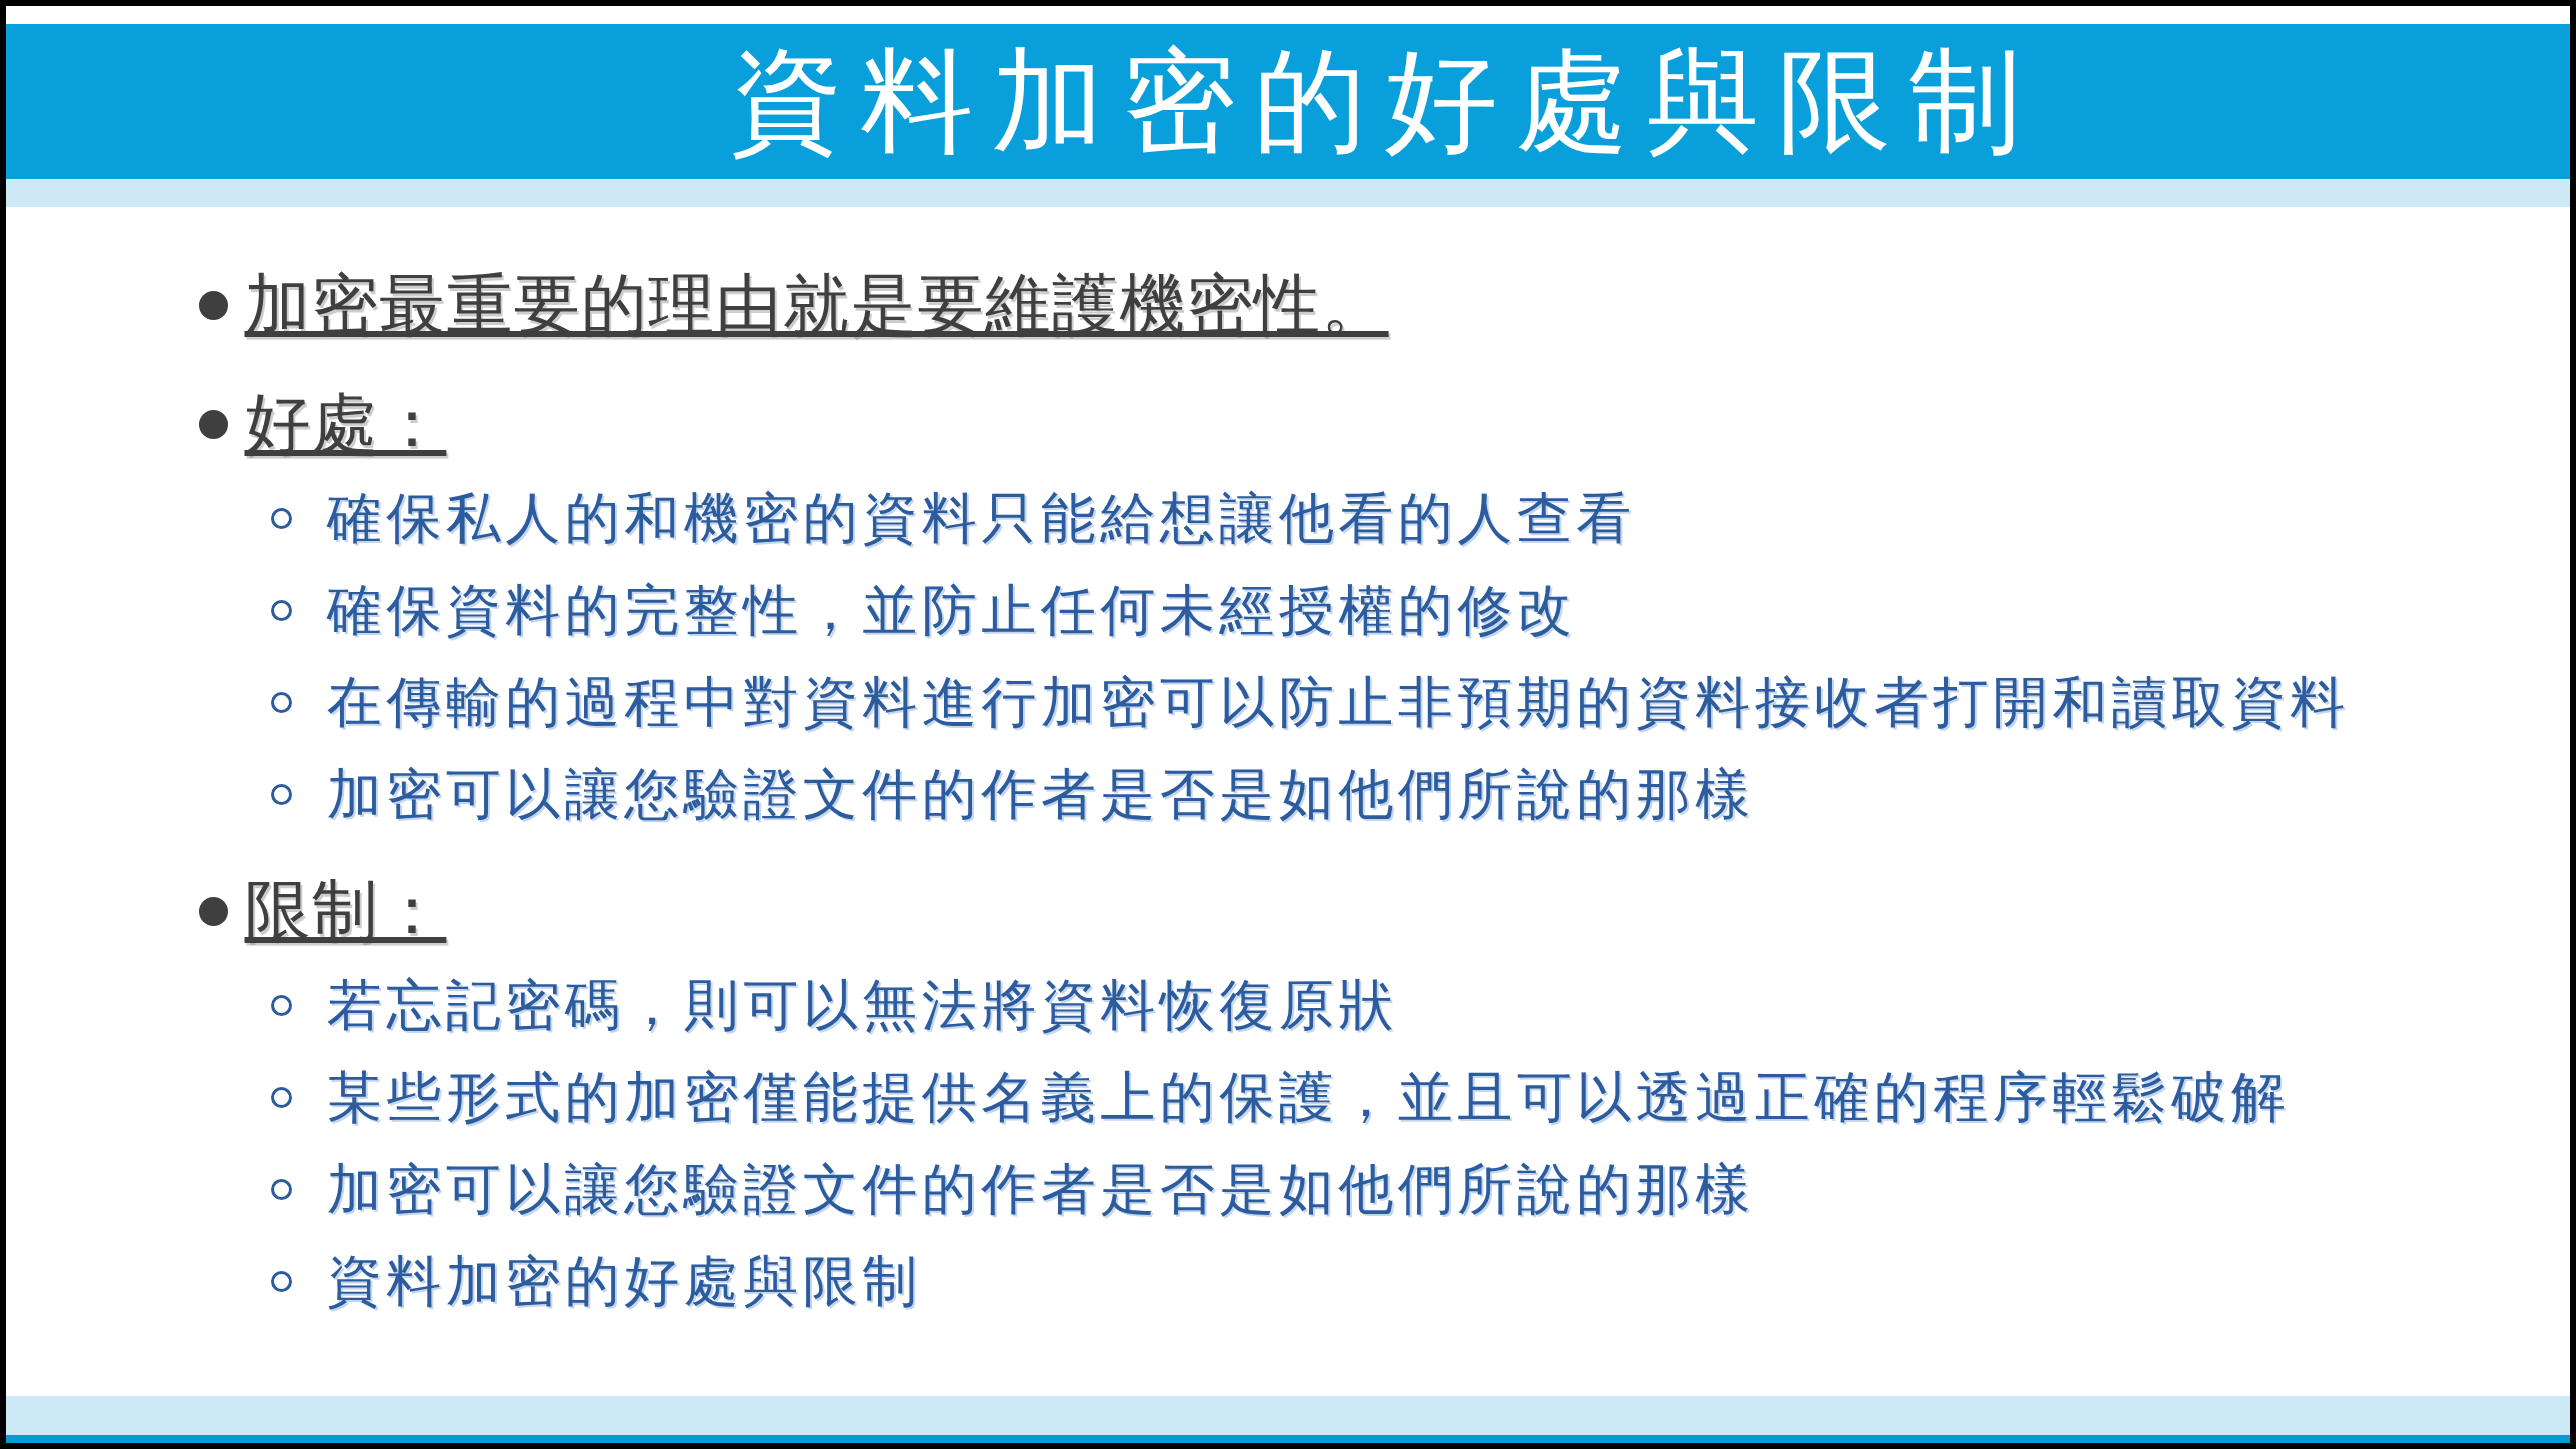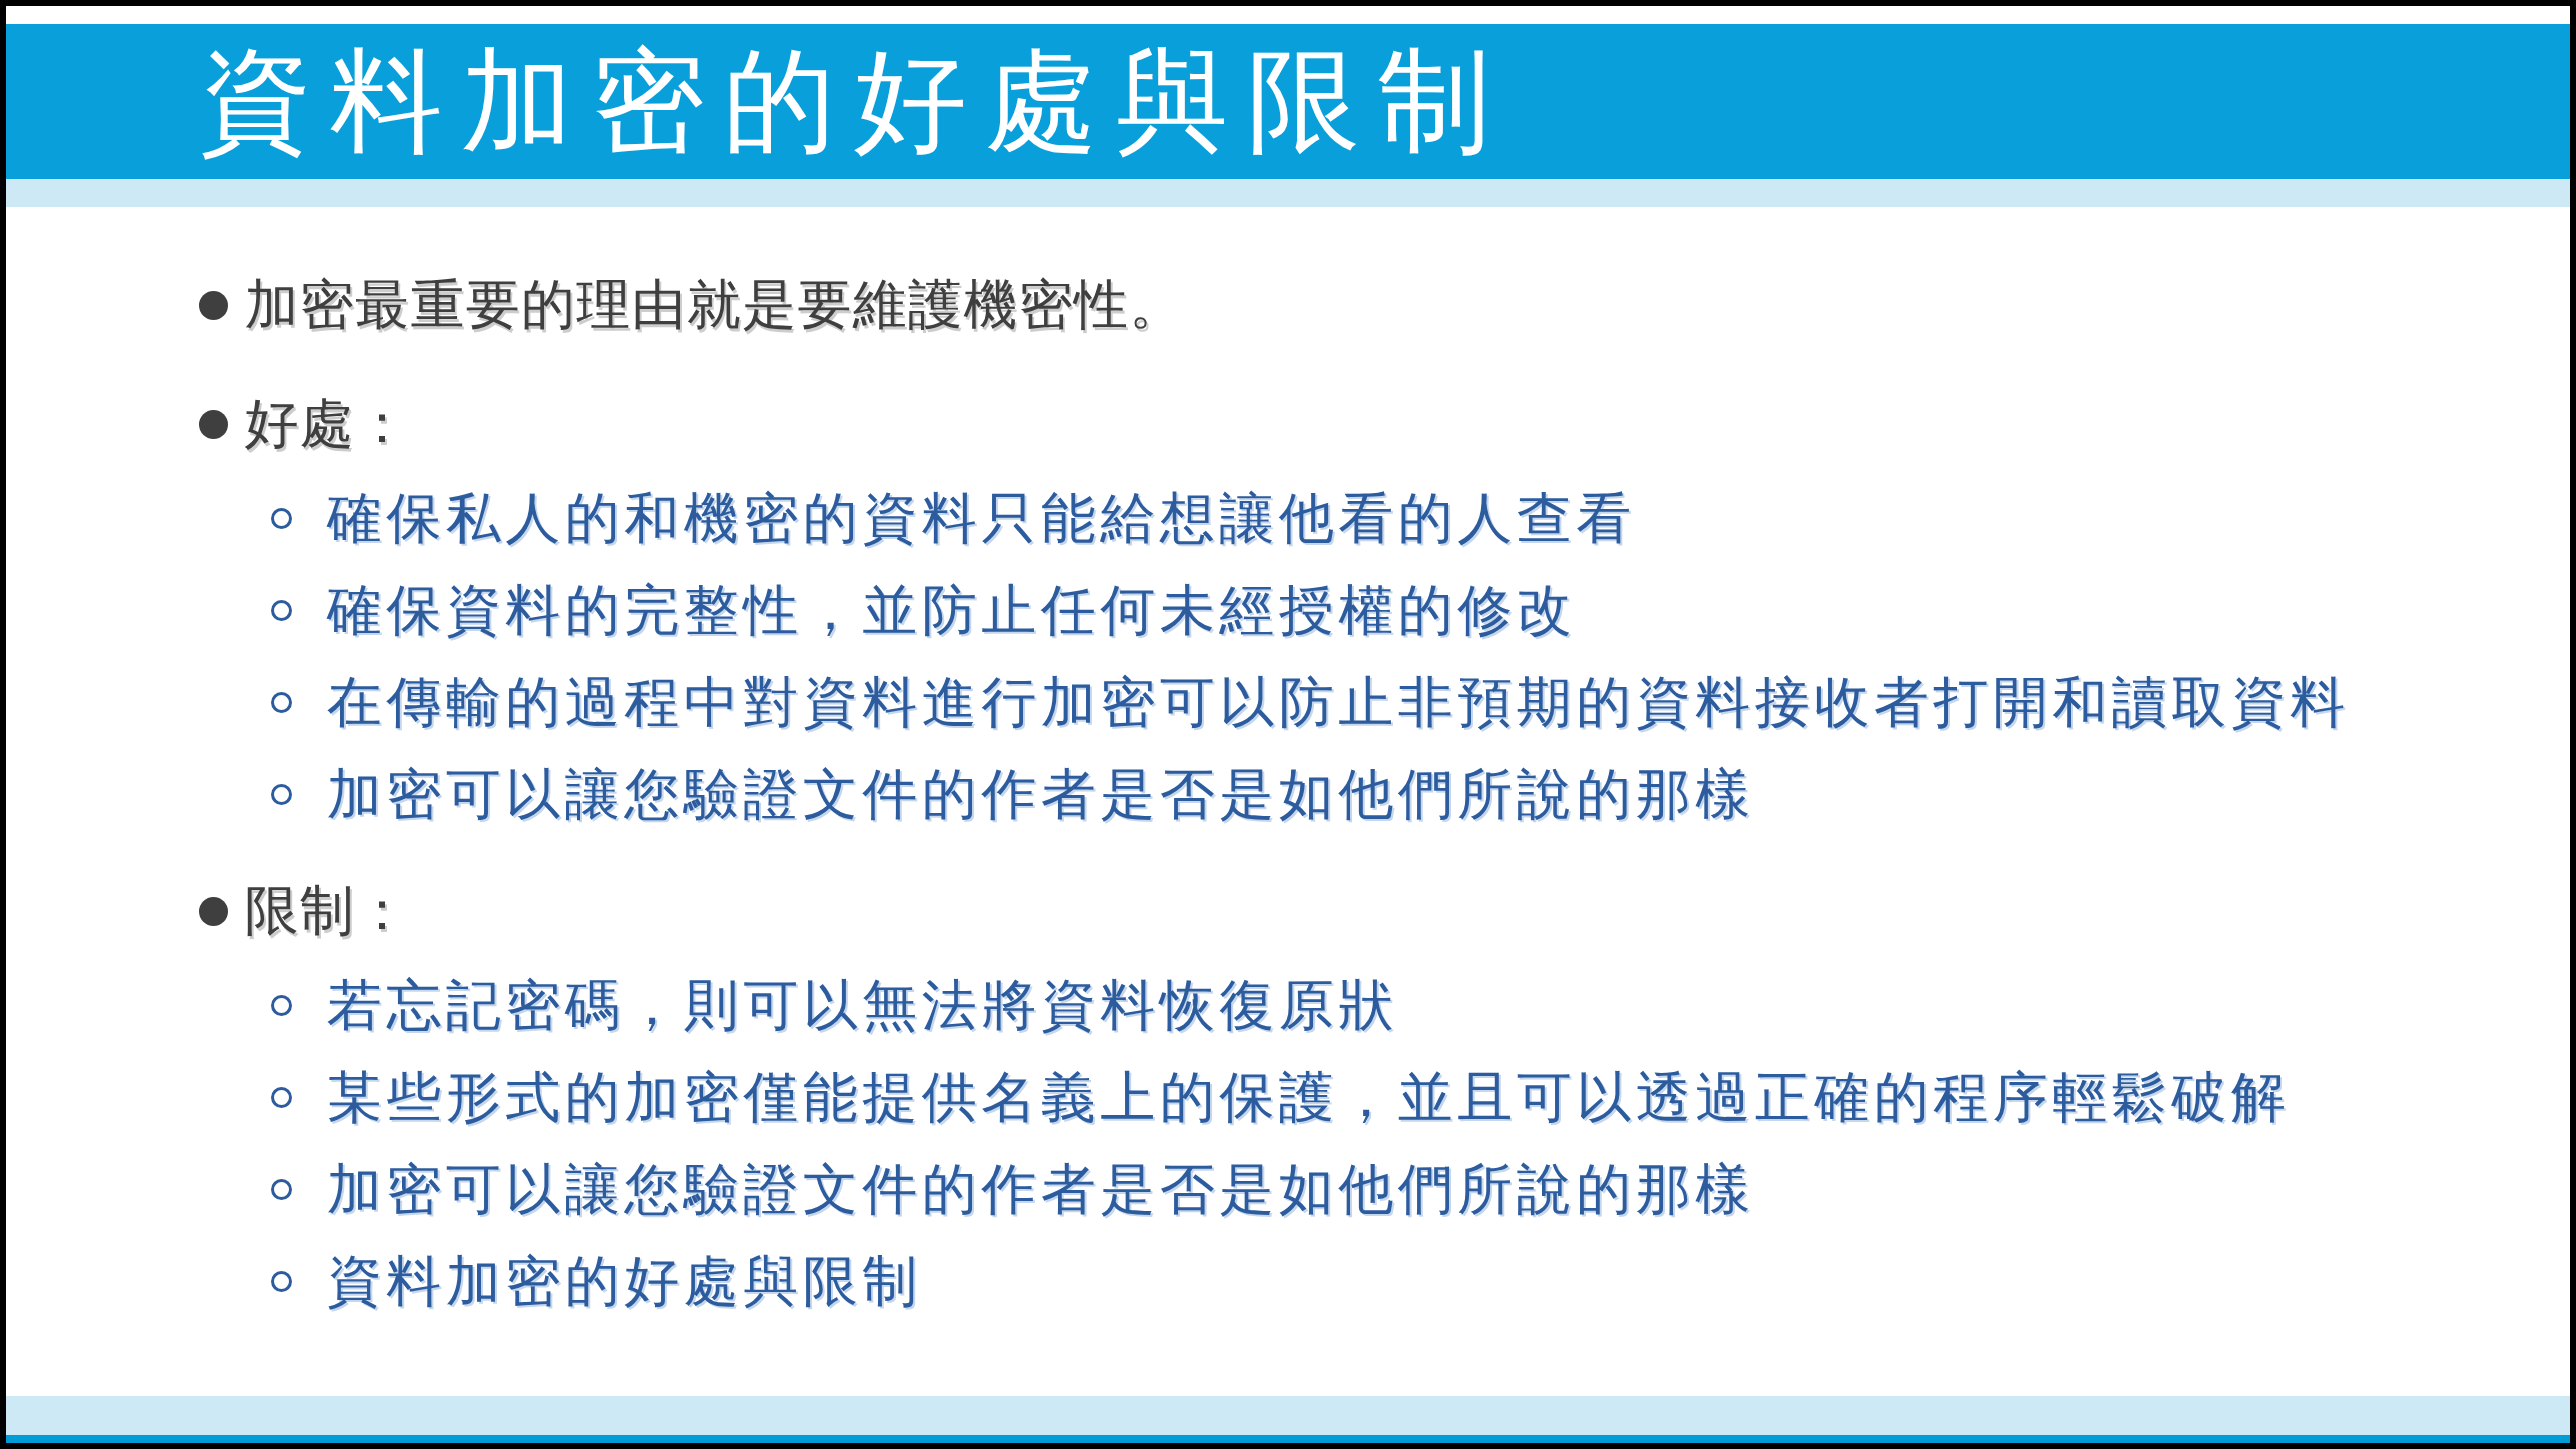--- a/index.html
+++ b/index.html
@@ -14,20 +14,21 @@
   body{
     width:2576px;height:1449px;
     font-family:"DejaVu Sans","Liberation Sans",sans-serif;
     background:#ffffff;
   }
   .frame{
     width:2576px;height:1449px;
     box-sizing:border-box;
     background:var(--border-black);
     padding:5.8px;
+    text-align:center;
   }
   .slide{
     width:100%;height:100%;
     background:#ffffff;
     display:flex;flex-direction:column;
     overflow:hidden;
   }
   .top-white{height:18px;background:#ffffff;flex:none;}
   .header{
     height:155px;flex:none;
@@ -47,24 +48,25 @@
   .light-strip{height:28px;background:var(--light-blue);flex:none;}
   .body-area{
     flex:1;
     background:#ffffff;
     padding:50px 26px 0 193px;
     box-sizing:border-box;
   }
   .row{display:flex;align-items:center;}
   .row.main{
     height:97px;
-    font-size:54px;
+    font-size:66px;
     color:var(--body-text);
     text-shadow:1.9px 2.6px 0 rgba(90,90,90,0.30);
     letter-spacing:1.3px;
+    text-decoration:underline;
   }
   .row.main:not(:first-child){margin-top:22px;}
   .row.sub{
     height:92px;
     font-size:55px;
     color:var(--accent-text);
     padding-left:72px;
     letter-spacing:4.5px;
     text-shadow:1.9px 1.9px 0 rgba(150,182,220,0.55);
   }

